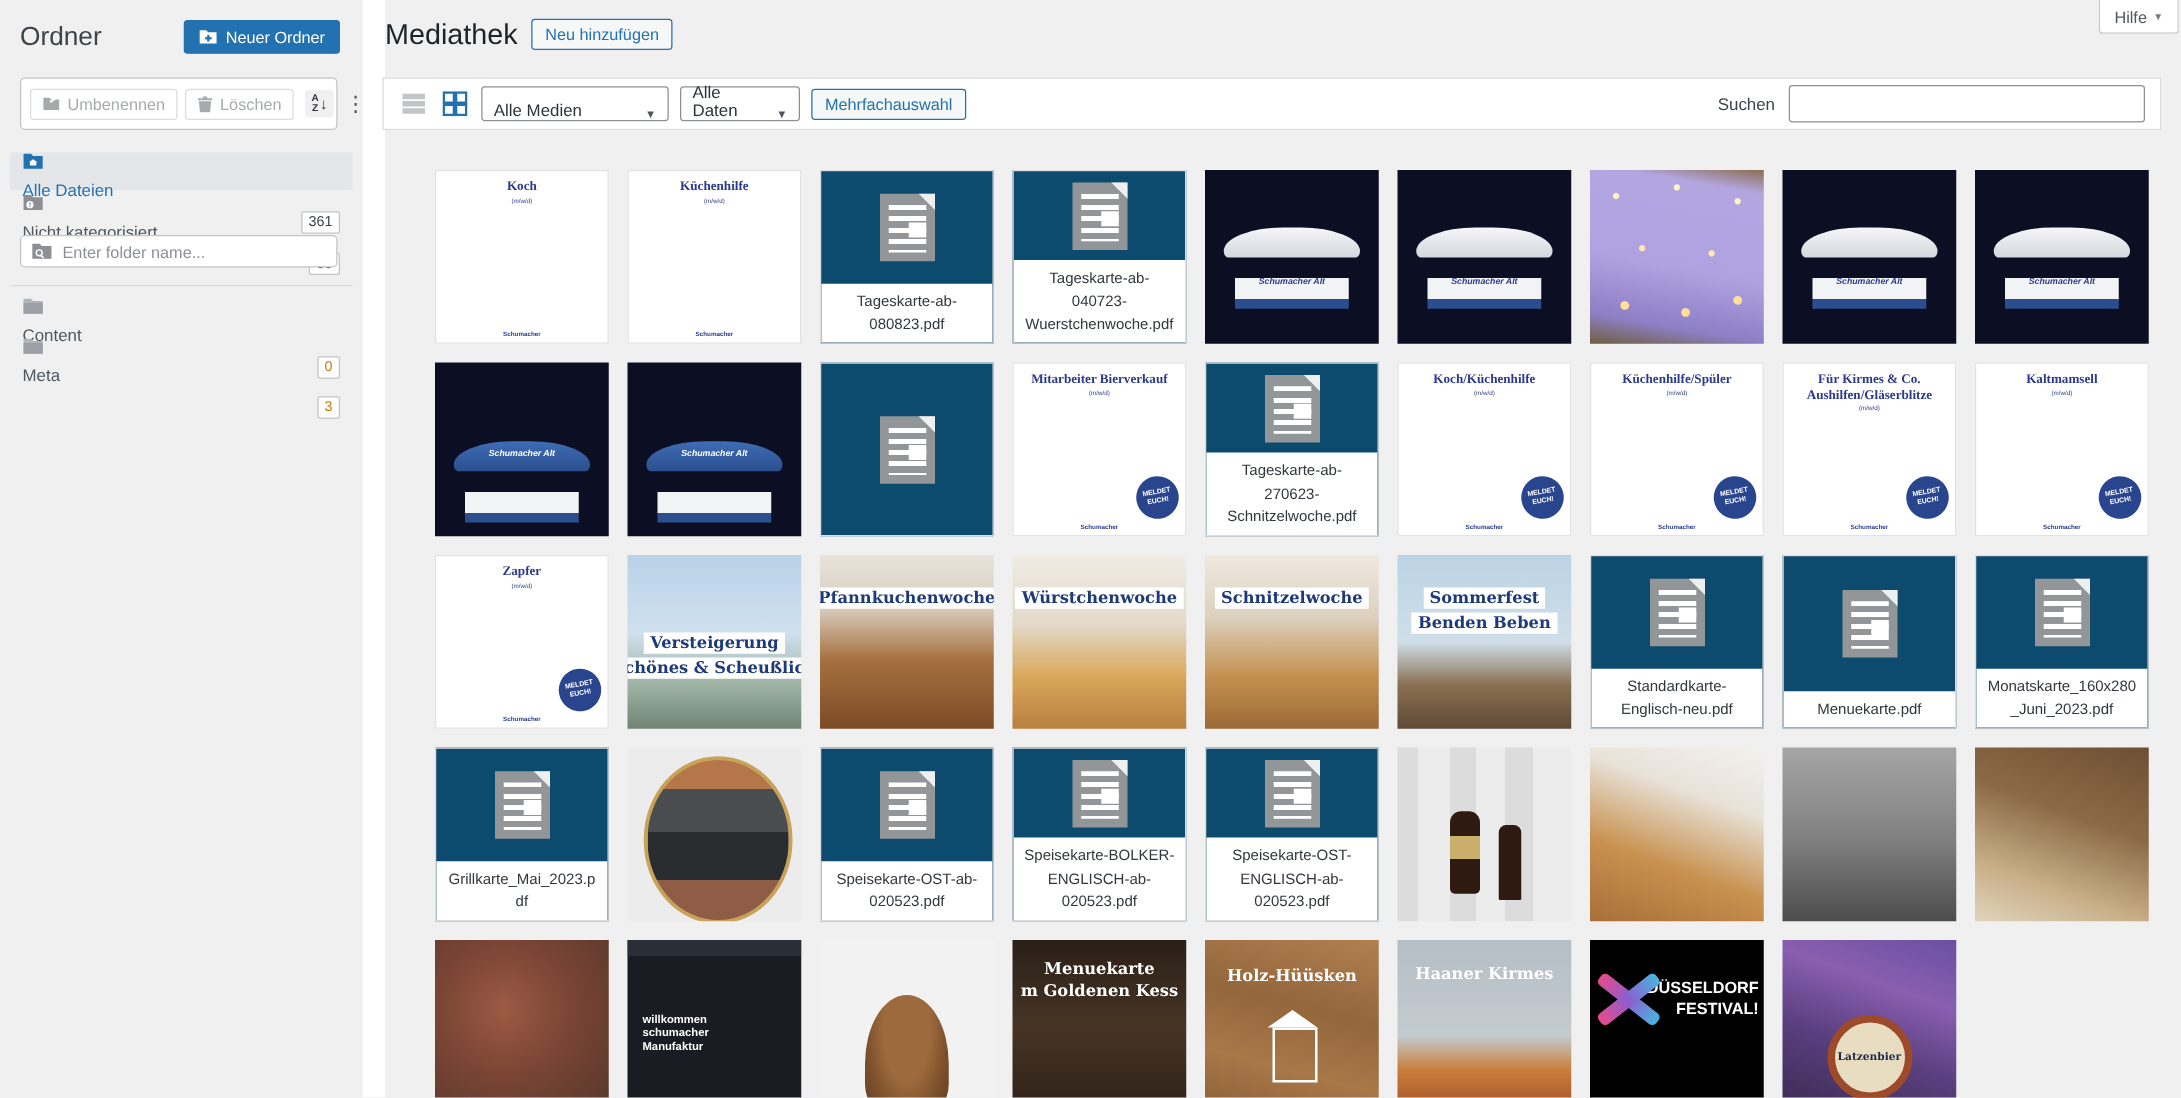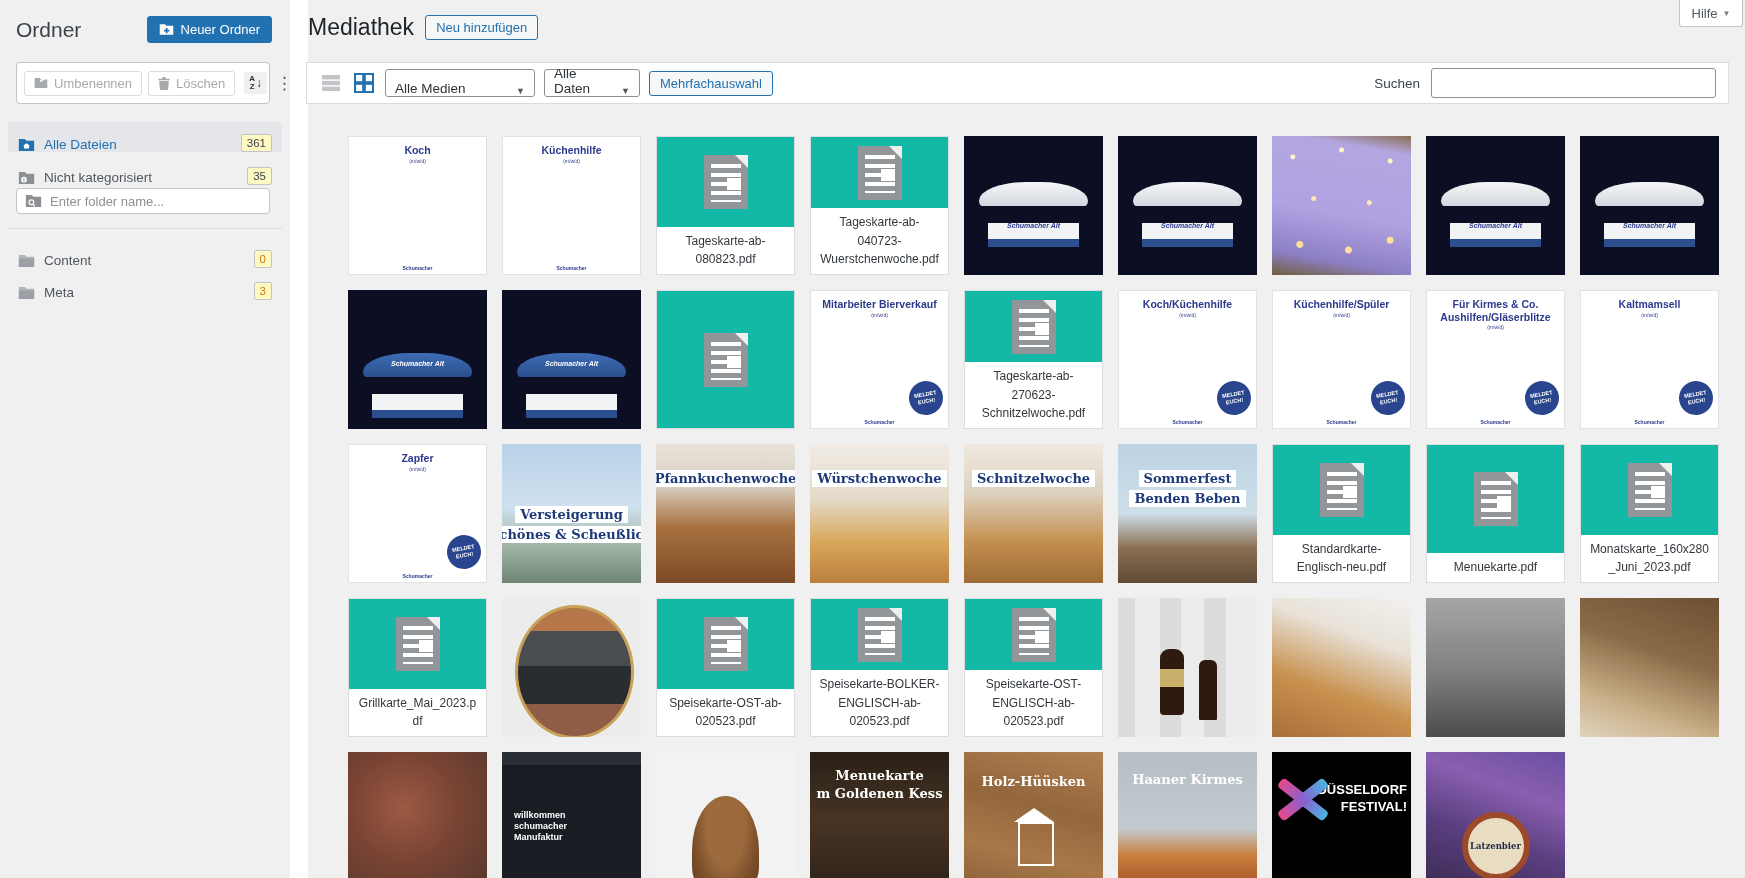--- a/index.html
+++ b/index.html
@@ -18,24 +18,24 @@
     border:1px solid #c3c4c7; border-radius:4px; display:flex; align-items:center; gap:6px; padding:0 7px; }
   .btn-disabled { display:flex; align-items:center; gap:6px; background:#fff; border:1px solid #dcdcde;
     border-radius:3px; color:#a7aaad; font-size:13px; padding:4px 9px; font-family:inherit; }
   .sort-btn { display:flex; align-items:center; gap:1px; background:#f0f0f1; border:none; border-radius:3px;
     padding:3px 5px; cursor:pointer; margin-left:3px; }
   .sort-az { display:flex; flex-direction:column; line-height:1; }
   .sort-az b { font-size:8px; color:#2c3338; }
   .sort-arrow { font-size:12px; color:#2c3338; }
   .kebab-btn { background:none; border:none; font-size:17px; color:#50575e; cursor:pointer; padding:0 3px; }
 
-  .folder-row { position:absolute; left:8px; width:274px; height:30px; display:flex; align-items:flex-end;
-    gap:9px; padding:0 10px; font-size:13.5px; color:#50575e; cursor:pointer; border-radius:2px; }
+  .folder-row { position:absolute; left:8px; width:274px; height:30px; display:flex; align-items:flex-start;
+    gap:9px; padding:0 10px; font-size:13.5px; color:#50575e; cursor:pointer; border-radius:2px;flex-direction:column; }
   .folder-row.active { background:#e4e6e9; color:#2271b1; }
-  .folder-row .cnt { margin-left:auto; background:#fef9c3; border:1px solid #c3c4c7; border-radius:2px;
+  .folder-row .cnt { margin-left:auto; background:#ffffff; border:1px solid #c3c4c7; border-radius:2px;
     font-size:11.5px; color:#3c434a; padding:0px 5px; line-height:16px; }
   .folder-row .cnt.warn { color:#c77c10; }
 
   .folder-search { position:absolute; left:16px; top:188px; width:254px; height:26px; background:#fff;
     border:1px solid #c3c4c7; border-radius:4px; display:flex; align-items:center; gap:8px; padding:0 8px; }
   .folder-search input { border:none; outline:none; flex:1; font-size:13px; color:#3c434a; font-family:inherit; background:transparent; }
   .folder-search input::placeholder { color:#8c8f94; }
   .sb-divider { position:absolute; left:8px; top:228px; width:274px; border-top:1px solid #dcdcde; }
 
   
@@ -61,34 +61,34 @@
   .search-label { font-size:13.5px; color:#3c434a; margin-right:2px; }
   .search-input { width:285px; height:30px; border:1px solid #8c8f94; border-radius:3px; font-size:13px;
     padding:0 8px; font-family:inherit; color:#2c3338; background:#fff; }
 
   
   .grid { position:absolute; left:348px; top:136px; display:grid;
     grid-template-columns:repeat(9,139px); grid-auto-rows:139px; gap:15px; }
   .tile { position:relative; width:139px; height:139px; overflow:hidden; background:#dfe1e4; cursor:pointer; }
 
   
-  .tile.k-pdf { background:#14b8a6; border:1px solid #dcdcde; display:flex; flex-direction:column; }
+  .tile.k-pdf { background:#0c4a6e; border:1px solid #dcdcde; display:flex; flex-direction:column; }
   .doc-icon { position:relative; width:44px; height:54px; background:#939699; margin:auto; flex:none; }
   .doc-icon::after { content:""; position:absolute; left:7px; right:7px; top:9px; bottom:7px;
     background:
       linear-gradient(#fff,#fff) 100% 55%/14px 12px no-repeat,
       repeating-linear-gradient(180deg,#fff 0 4px, transparent 4px 9px); }
   .doc-icon .fold { position:absolute; top:0; right:0; width:0; height:0;
     border-top:13px solid #efefef; border-left:13px solid transparent; }
   .doc-label { background:#fff; padding:5px 7px; font-size:12px; line-height:1.55; color:#32373c;
     text-align:center; overflow-wrap:break-word; }
 
   
   .tile.k-poster { background:#fff; border:1px solid #e2e2e2; text-align:center; }
-  .p-head { margin-top:7px; padding:0 6px; font-family:Liberation Sans, sans-serif; font-weight:bold;
+  .p-head { margin-top:7px; padding:0 6px; font-family:Liberation Serif, serif; font-weight:bold;
     font-size:10.5px; line-height:1.2; color:#2b3a8c; }
   .p-sub { font-size:5px; color:#2b3a8c; margin-top:1px; }
   .p-img { width:112px; height:68px; margin:5px auto 0; }
   .p-logo { position:absolute; bottom:3px; left:0; right:0; font-size:5px; color:#2b3a8c; font-weight:bold; }
   .p-badge { position:absolute; right:5px; bottom:13px; width:34px; height:34px; border-radius:50%;
     background:#28458e; color:#fff; font-size:5.5px; font-weight:bold; line-height:1.2;
     display:flex; align-items:center; justify-content:center; text-align:center; transform:rotate(-10deg); padding:3px; }
 
   .pi-chef   { background:linear-gradient(180deg,#cfd8d4 0%,#9cb1a8 40%,#50705f 100%); }
   .pi-helper { background:linear-gradient(180deg,#d8d8d2 0%,#b4b4a8 45%,#b98f4a 100%); }

